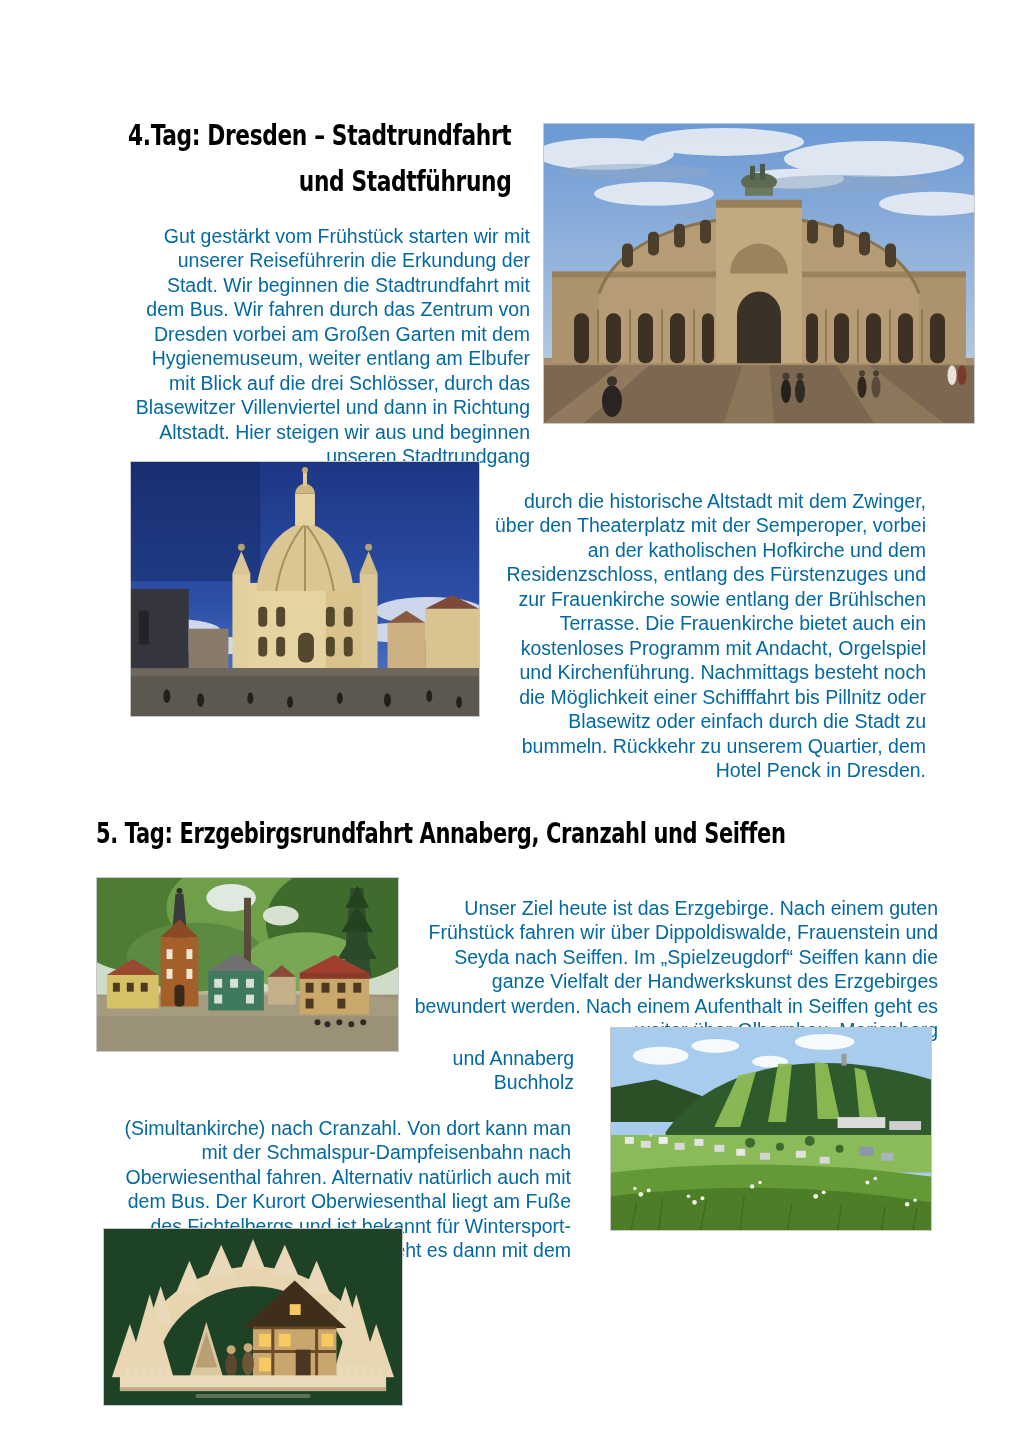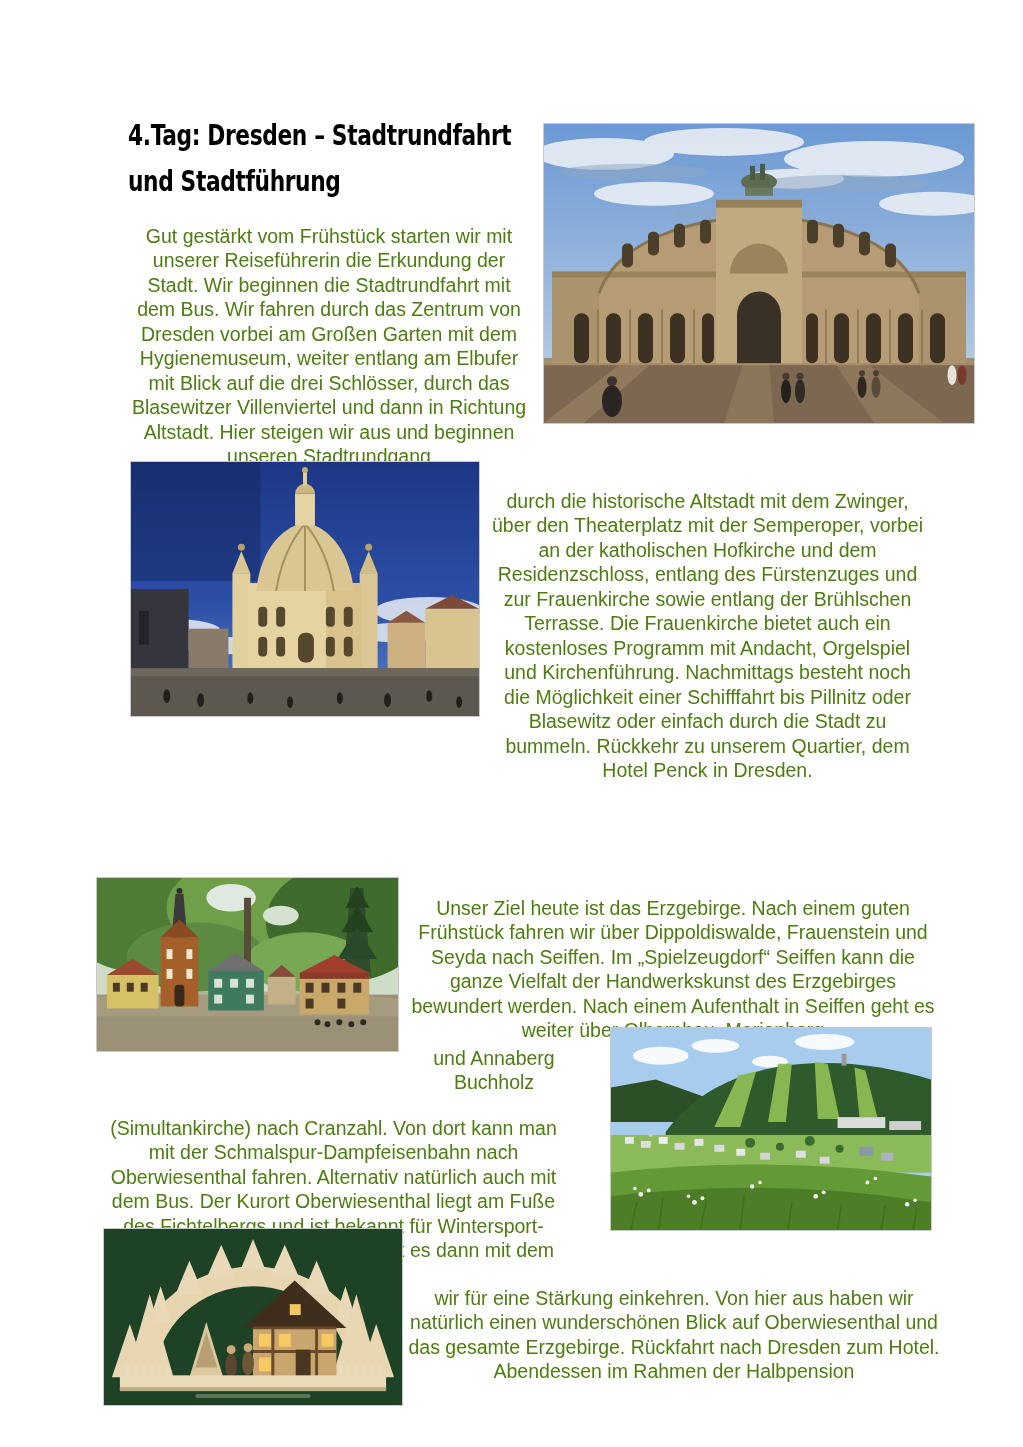--- a/index.html
+++ b/index.html
@@ -2,34 +2,34 @@
 <html lang="de"><head>
 <meta charset="utf-8">
 <style>
   html,body { margin:0; padding:0; background:#e8e8e8; }
   .page {
     position:relative; width:1023px; height:1447px; margin:0 auto;
     background:#ffffff; overflow:hidden;
     font-family:"Liberation Sans", sans-serif; color:#1b1b1b;
   }
   
-  .hblock { position:absolute; }
+  .hblock { position:absolute;text-align:right; }
   .hline {
     display:block; white-space:nowrap;
     font-family:"DejaVu Sans", sans-serif; font-weight:bold; color:#000;
     letter-spacing:-0.5px; transform:scaleX(0.75); transform-origin:0 50%;
   }
   .h-day4 { left:128px; top:112px; }
   .h-day4 .hline { font-size:29px; line-height:46px; }
   .h-day5 { left:96px; top:814px; }
   .h-day5 .hline { font-size:28px; line-height:40px; }
   
   .para {
-    position:absolute; font-size:19.5px; line-height:24.5px; color:#4d7c0f;
-    text-align:center;
+    position:absolute; font-size:19.5px; line-height:24.5px; color:#0369a1;
+    text-align:right;
   }
   .p-intro   { left:128px; top:204px;  width:402px; }
   .p-cont    { left:489px; top:469px;  width:437px; }
   .p-closing { left:128px; top:731px;  width:520px; }
   .p-part1   { left:408px; top:876px;  width:530px; }
   .p-part2   { left:408px; top:1026px; width:160px;margin-left:6px; }
   .p-part3   { left:96px;  top:1096px; width:475px; }
   .p-part4   { left:408px; top:1217px; width:175px; }
   .p-part5   { left:408px; top:1266px; width:532px; }
   
@@ -217,25 +217,27 @@
         <ellipse cx="120" cy="238" rx="3" ry="6"></ellipse>
           <ellipse cx="160" cy="242" rx="3" ry="6"></ellipse>
         <ellipse cx="210" cy="238" rx="3" ry="6"></ellipse>
           <ellipse cx="258" cy="240" rx="3.5" ry="7"></ellipse>
         <ellipse cx="300" cy="236" rx="3" ry="6"></ellipse>
           <ellipse cx="330" cy="242" rx="3" ry="6"></ellipse>
       </g>
     </svg>
   </figure>
 
+  <div class="hblock h-day5">
+    <span class="hline">5. Tag: Erzgebirgsrundfahrt Annaberg, Cranzahl und Seiffen</span>
+  </div>
 
   <p class="para p-part1">Unser Ziel heute ist das Erzgebirge. Nach einem guten Frühstück fahren wir über Dippoldiswalde, Frauenstein und Seyda nach Seiffen. Im „Spielzeugdorf“ Seiffen kann die ganze Vielfalt der Handwerkskunst des Erzgebirges bewundert werden. Nach einem Aufenthalt in Seiffen geht es weiter über Olbernhau, Marienberg</p>
   <p class="para p-part2">und Annaberg Buchholz</p>
   <p class="para p-part3">(Simultankirche) nach Cranzahl. Von dort kann man mit der Schmalspur-Dampfeisenbahn nach Oberwiesenthal fahren. Alternativ natürlich auch mit dem Bus. Der Kurort Oberwiesenthal liegt am Fuße des Fichtelbergs und ist bekannt für Wintersport-tradition. Auf den Fichtelberg geht es dann mit dem</p>
-  <p class="para p-part5">wir für eine Stärkung einkehren. Von hier aus haben wir natürlich einen wunderschönen Blick auf Oberwiesenthal und das gesamte Erzgebirge. Rückfahrt nach Dresden zum Hotel. Abendessen im Rahmen der Halbpension</p>
 
   <figure class="photo fig-seiffen" aria-label="Spielzeugdorf Seiffen Miniaturen">
     <svg viewBox="0 0 303 175" preserveAspectRatio="none">
       <rect width="303" height="175" fill="#cfdcc8"></rect>
       <g>
         <ellipse cx="40" cy="40" rx="70" ry="55" fill="#4e7c35"></ellipse>
         <ellipse cx="150" cy="30" rx="80" ry="50" fill="#6fa049"></ellipse>
         <ellipse cx="250" cy="45" rx="80" ry="60" fill="#3f6b2c"></ellipse>
         <ellipse cx="100" cy="80" rx="70" ry="35" fill="#5c8a43"></ellipse>
         <ellipse cx="210" cy="85" rx="60" ry="30" fill="#79a855"></ellipse>

